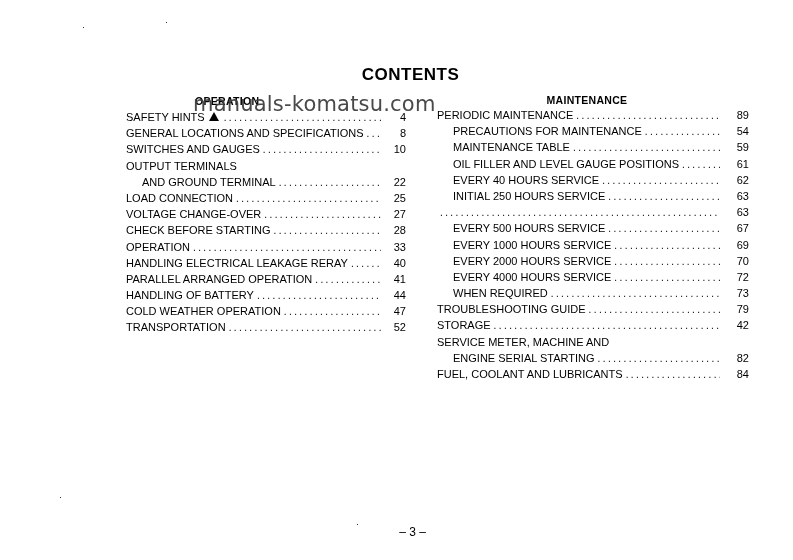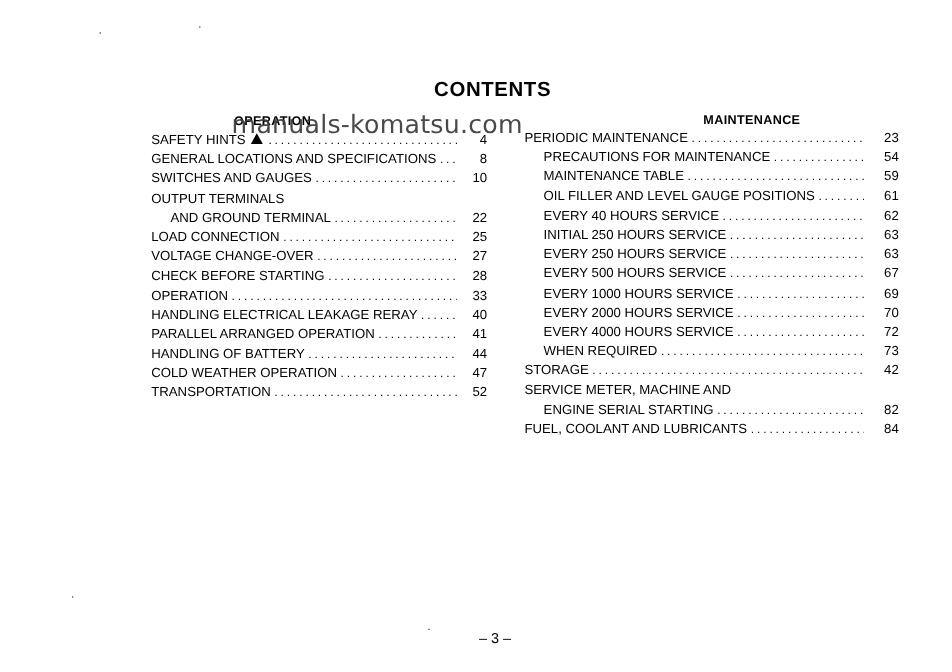--- a/index.html
+++ b/index.html
@@ -9,21 +9,21 @@
   }
   .page-title {
     position: absolute; left: 0; width: 793px; top: 54px; text-align: center;
     font-family: "Liberation Sans", sans-serif; font-weight: bold; font-size: 17px; letter-spacing: 0.5px;
     left: 14px;
   }
   .col { position: absolute; }
   .col-left { left: 80px; top: 94px; width: 280px; }
   .col-right { left: 437px; top: 93px; width: 312px; }
   .section-heading {
-    font-size: 10.5px; font-weight: bold; text-align: right; height: 14px; line-height: 14px;
+    font-size: 10.5px; font-weight: bold; text-align: center; height: 14px; line-height: 14px;
     letter-spacing: 0.3px;
   }
   .col-left .section-heading { position: absolute; left: 115px; top: 0; width: 80px; text-align: left; }
   .col-right .section-heading { margin-left: 70px; width: 160px; }
   .col-left .entries { position: absolute; top: 15px; left: 0; width: 280px; margin-left: 46px; }
   .entry {
     display: flex; align-items: baseline; height: 16.2px; line-height: 16.2px;
     font-size: 11px; white-space: nowrap;
   }
   .entry.indent .etitle { padding-left: 16px; }
@@ -137,21 +137,21 @@
       </div>
     </div>
 </div>
 
 <div class="col col-right">
   <div class="section-heading">MAINTENANCE</div>
   <div class="entries" id="mt-entries">
       <div class="entry">
         <span class="etitle">PERIODIC MAINTENANCE</span>
         <span class="dots"></span>
-        <span class="epage">23</span>
+        <span class="epage">89</span>
       </div>
       <div class="entry indent">
         <span class="etitle">PRECAUTIONS FOR MAINTENANCE</span>
         <span class="dots"></span>
         <span class="epage">54</span>
       </div>
       <div class="entry indent">
         <span class="etitle">MAINTENANCE TABLE</span>
         <span class="dots"></span>
         <span class="epage">59</span>
@@ -165,21 +165,20 @@
         <span class="etitle">EVERY 40 HOURS SERVICE</span>
         <span class="dots"></span>
         <span class="epage">62</span>
       </div>
       <div class="entry indent">
         <span class="etitle">INITIAL 250 HOURS SERVICE</span>
         <span class="dots"></span>
         <span class="epage">63</span>
       </div>
       <div class="entry indent">
-        <span class="etitle">EVERY 250 HOURS SERVICE</span>
         <span class="dots"></span>
         <span class="epage">63</span>
       </div>
       <div class="entry indent">
         <span class="etitle">EVERY 500 HOURS SERVICE</span>
         <span class="dots"></span>
         <span class="epage">67</span>
       </div>
       <div class="entry indent">
         <span class="etitle">EVERY 1000 HOURS SERVICE</span>
@@ -193,20 +192,25 @@
       </div>
       <div class="entry indent">
         <span class="etitle">EVERY 4000 HOURS SERVICE</span>
         <span class="dots"></span>
         <span class="epage">72</span>
       </div>
       <div class="entry indent">
         <span class="etitle">WHEN REQUIRED</span>
         <span class="dots"></span>
         <span class="epage">73</span>
+      </div>
+      <div class="entry">
+        <span class="etitle">TROUBLESHOOTING GUIDE</span>
+        <span class="dots"></span>
+        <span class="epage">79</span>
       </div>
       <div class="entry">
         <span class="etitle">STORAGE</span>
         <span class="dots"></span>
         <span class="epage">42</span>
       </div>
       <div class="entry nodots">
         <span class="etitle">SERVICE METER, MACHINE AND</span>
         <span class="dots"></span>
         <span class="epage"></span>

